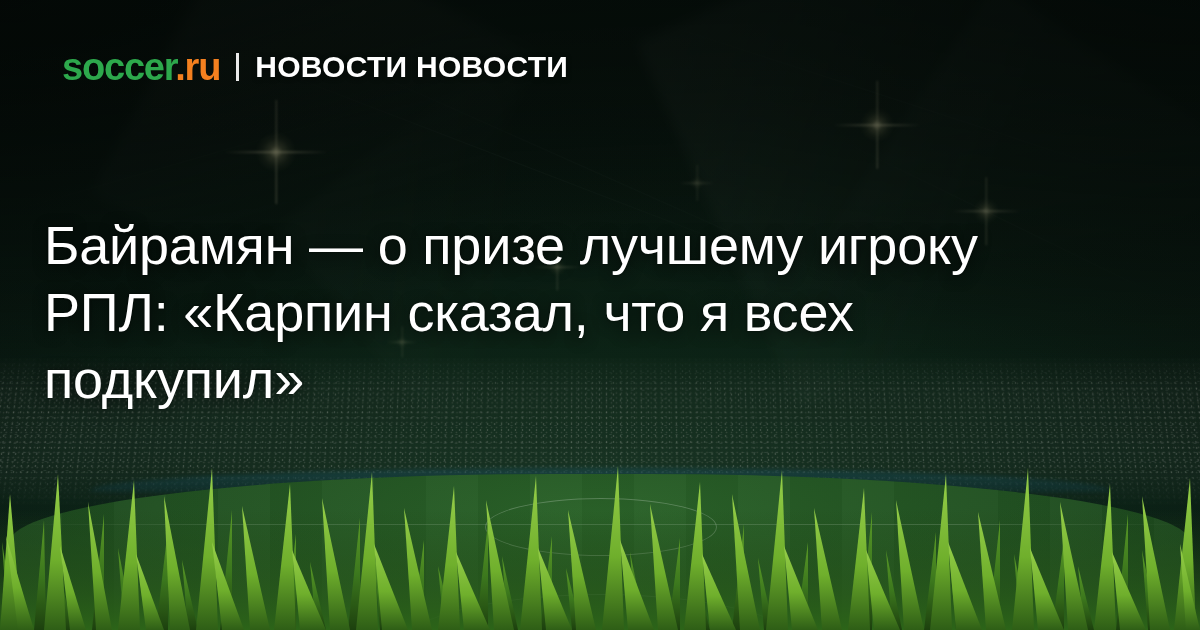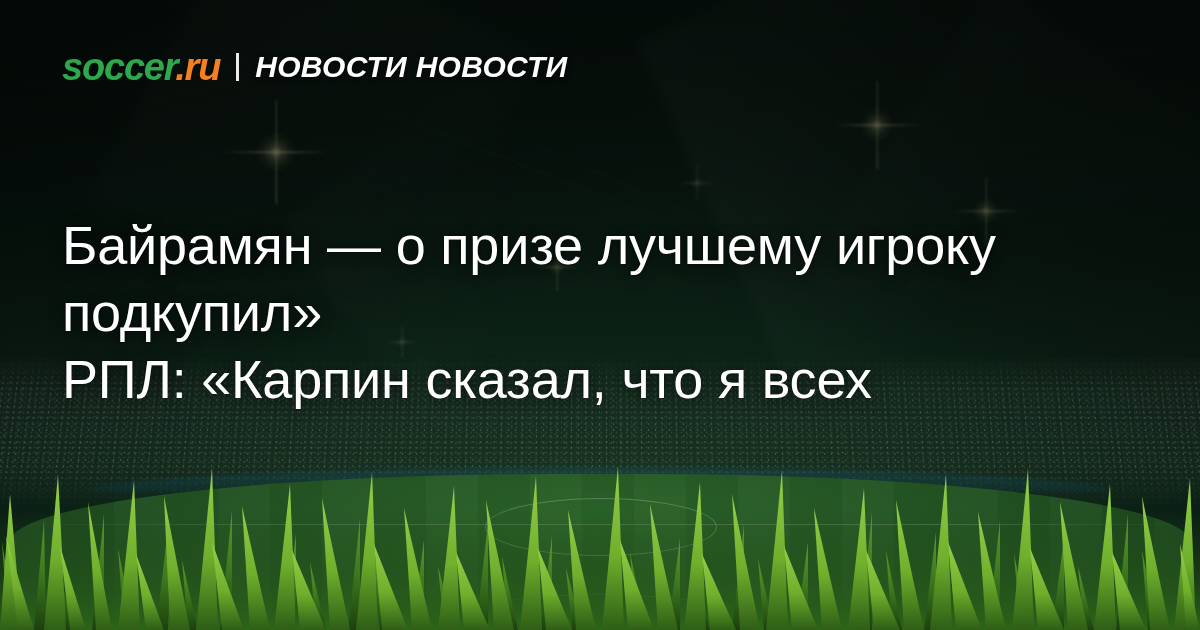--- a/index.html
+++ b/index.html
@@ -179,21 +179,20 @@
 
   
   .header {
     position: absolute;
     left: 62px;
     top: 48px;
     display: flex;
     align-items: center;
     gap: 16px;
     z-index: 5;
-    font-style: italic;
   }
   .logo {
     font-size: 38px;
     font-weight: bold;
     letter-spacing: -1.2px;
     line-height: 1;
     white-space: nowrap;
   }
   .logo .lg-name { color: #2DA84C; }
   .logo .lg-tld  { color: #F4801F; }
@@ -210,21 +209,21 @@
     font-weight: bold;
     letter-spacing: 0.3px;
     line-height: 1;
     white-space: nowrap;
     text-shadow: 0 1px 5px rgba(0,0,0,0.55);
   }
 
   
   .headline {
     position: absolute;
-    left: 62px;
+    left: 44px;
     top: 212px;
     width: 1090px;
     z-index: 5;
     color: #ffffff;
     font-size: 54px;
     font-weight: normal;
     line-height: 67px;
     letter-spacing: -0.2px;
     text-shadow: 0 2px 14px rgba(0,0,0,0.62), 0 0 2px rgba(0,0,0,0.45);
   }
@@ -387,17 +386,17 @@
   </div>
 
   <div class="header">
     <div class="logo"><span class="lg-name">soccer</span><span class="lg-tld">.ru</span></div>
     <div class="sep"></div>
     <div class="kicker">НОВОСТИ НОВОСТИ</div>
   </div>
 
   <div class="headline">
     <span class="hl-line">Байрамян — о призе лучшему игроку</span>
+    <span class="hl-line">РПЛ: «Карпин сказал, что я всех</span>
     <span class="hl-line">подкупил»</span>
-    <span class="hl-line">РПЛ: «Карпин сказал, что я всех</span>
   </div>
 
 </div>
 
 </body></html>

